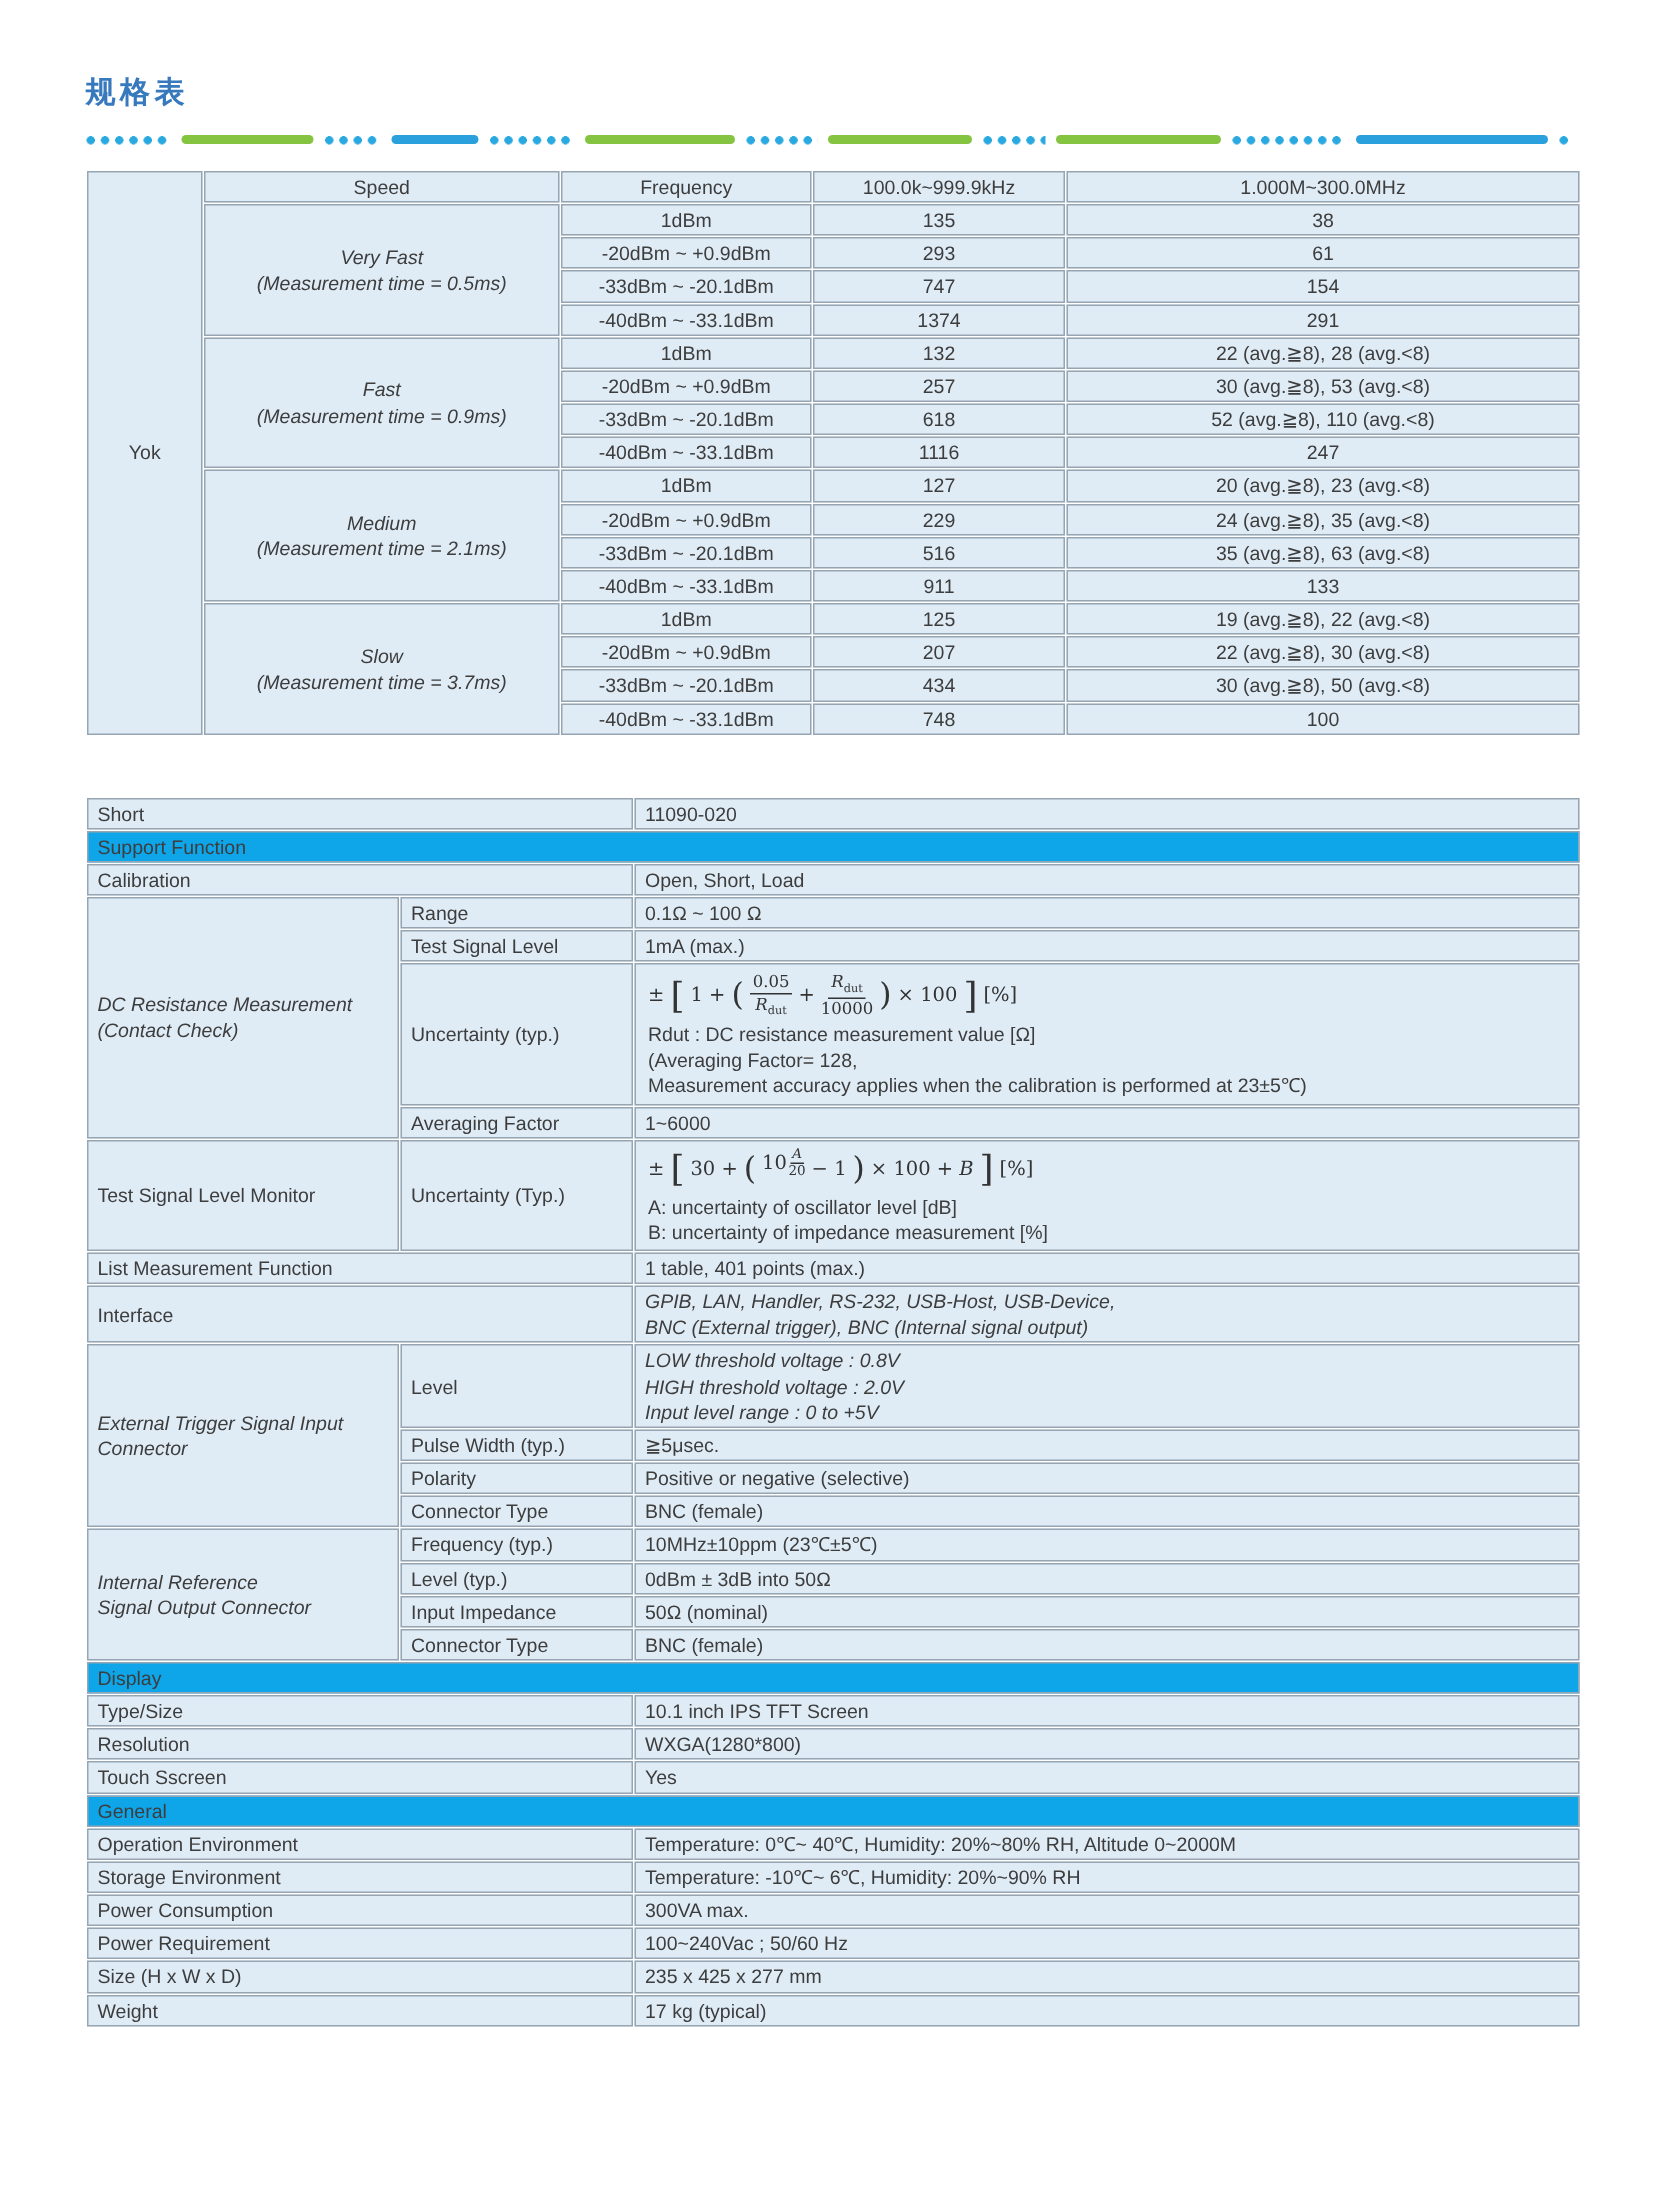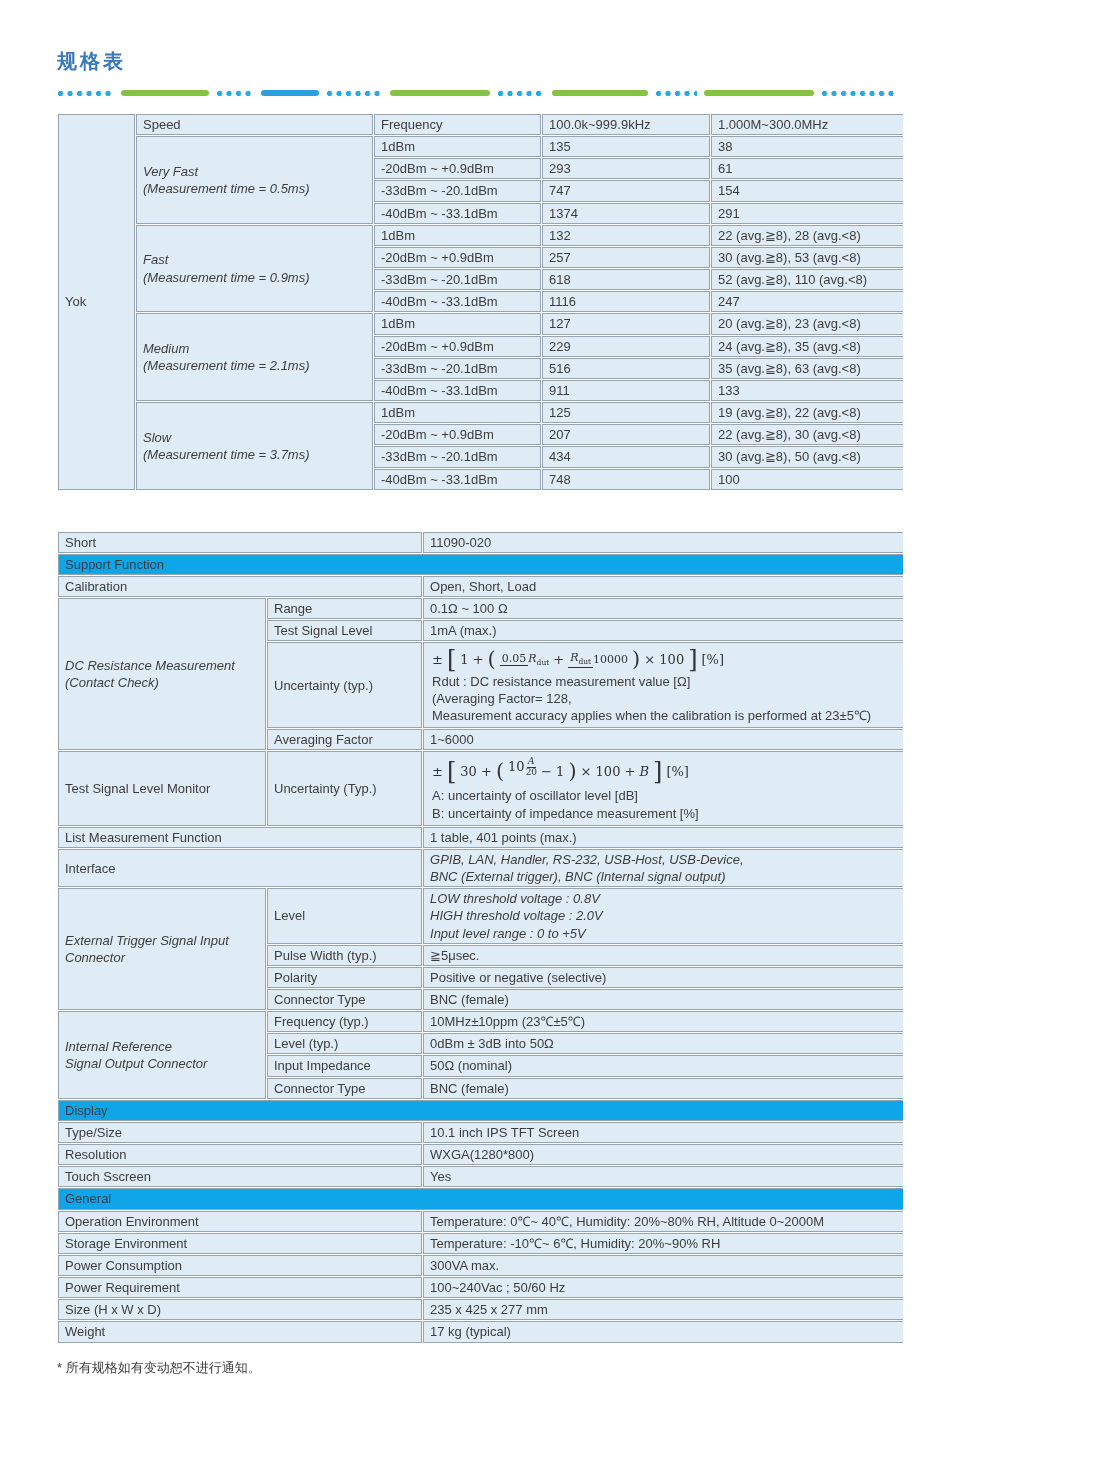--- a/index.html
+++ b/index.html
@@ -1,49 +1,49 @@
 <!DOCTYPE html>
 <html><head>
 <meta charset="utf-8">
 <style>
   html,body { margin:0; padding:0; background:#ffffff; }
   body { font-family:"Liberation Sans", sans-serif; color:#3d3d3d; }
-  .page { width:903px; height:1470px; background:#fff; position:relative; overflow:hidden; }
+  .page { width:1102px; height:1470px; background:#fff; position:relative; overflow:hidden; }
   .content { padding:48px 0 0 57px; }
 
   .title { font-size:20px; font-weight:700; letter-spacing:3px; color:#3779bd; margin:0 0 14px 0; }
 
   
   .divider { width:991px; height:8px; display:flex; align-items:center; gap:7px; overflow:hidden; margin:0 0 16px 0; }
   .d-dots { height:7px; flex:none;
     background-image:radial-gradient(circle at 3.5px 3.5px, #2aa9e0 2.6px, rgba(0,0,0,0) 2.9px);
     background-size:9.5px 7px; background-repeat:repeat-x; }
   .d-bar { height:6.5px; border-radius:3.5px; flex:none; }
   .d-bar.green { background:#84c441; }
   .d-bar.blue  { background:#2aa0dc; }
 
   table { border-collapse:separate; border-spacing:1px; table-layout:fixed; }
   td { border:1px solid #97a5b2; background:#dfecf6; box-sizing:border-box;
        font-size:13px; line-height:1.32; vertical-align:middle; padding:1px 6px; }
-  .t1 td { height:19px; }
+  .t1 td { height:19px;text-align:center; }
   .t2 td { height:20px; }
   .t2 { margin-top:40px; }
   td.sect { background:#0ea5e9; }
   .two-line span { display:block;font-style:italic; }
 
   .formula-cell { padding:4px 8px 3px 8px; }
   .note { font-size:13px; }
 
   
   .math { font-family:"DejaVu Serif", serif; font-size:13px; color:#333;
           display:flex; align-items:center; gap:4px; margin:2px 0 3px 0; }
   .math i { font-family:"DejaVu Serif", serif; }
   .brk { font-size:24px; line-height:0.85; font-weight:normal; }
   .brk.p { font-size:21px; }
-  .frac { display:inline-flex; flex-direction:row; align-items:center; line-height:1.05; font-size:11px; }
+  .frac { display:inline-flex; flex-direction:column; align-items:center; line-height:1.05; font-size:11px; }
   .frac .num { border-bottom:1px solid #333; padding:0 2px 1px 2px; }
   .frac .den { padding-top:1px; }
   .frac sub, .den sub { font-size:7.5px; }
   .efrac { display:inline-flex; flex-direction:column; align-items:center; line-height:1;
            font-size:9px; position:relative; top:-7px; margin-left:1px; }
   .efrac .en { border-bottom:0.8px solid #333; font-style:italic; padding:0 1.5px 0.5px 1.5px; }
   .efrac .ed { padding-top:0.5px;text-align:right; }
 
   .footnote { font-size:13px; margin-top:15px; color:#3d3d3d; }
 </style>
@@ -379,16 +379,15 @@
         <td colspan="2">Size (H x W x D)</td>
         <td>235 x 425 x 277 mm</td>
       </tr>
       <tr>
         <td colspan="2">Weight</td>
         <td>17 kg (typical)</td>
       </tr>
     </tbody>
       </table>
 
-    <div class="footnote">* 所有规格如有变动恕不进行通知。</div>
 
   </div>
 </div>
 
 </body></html>

